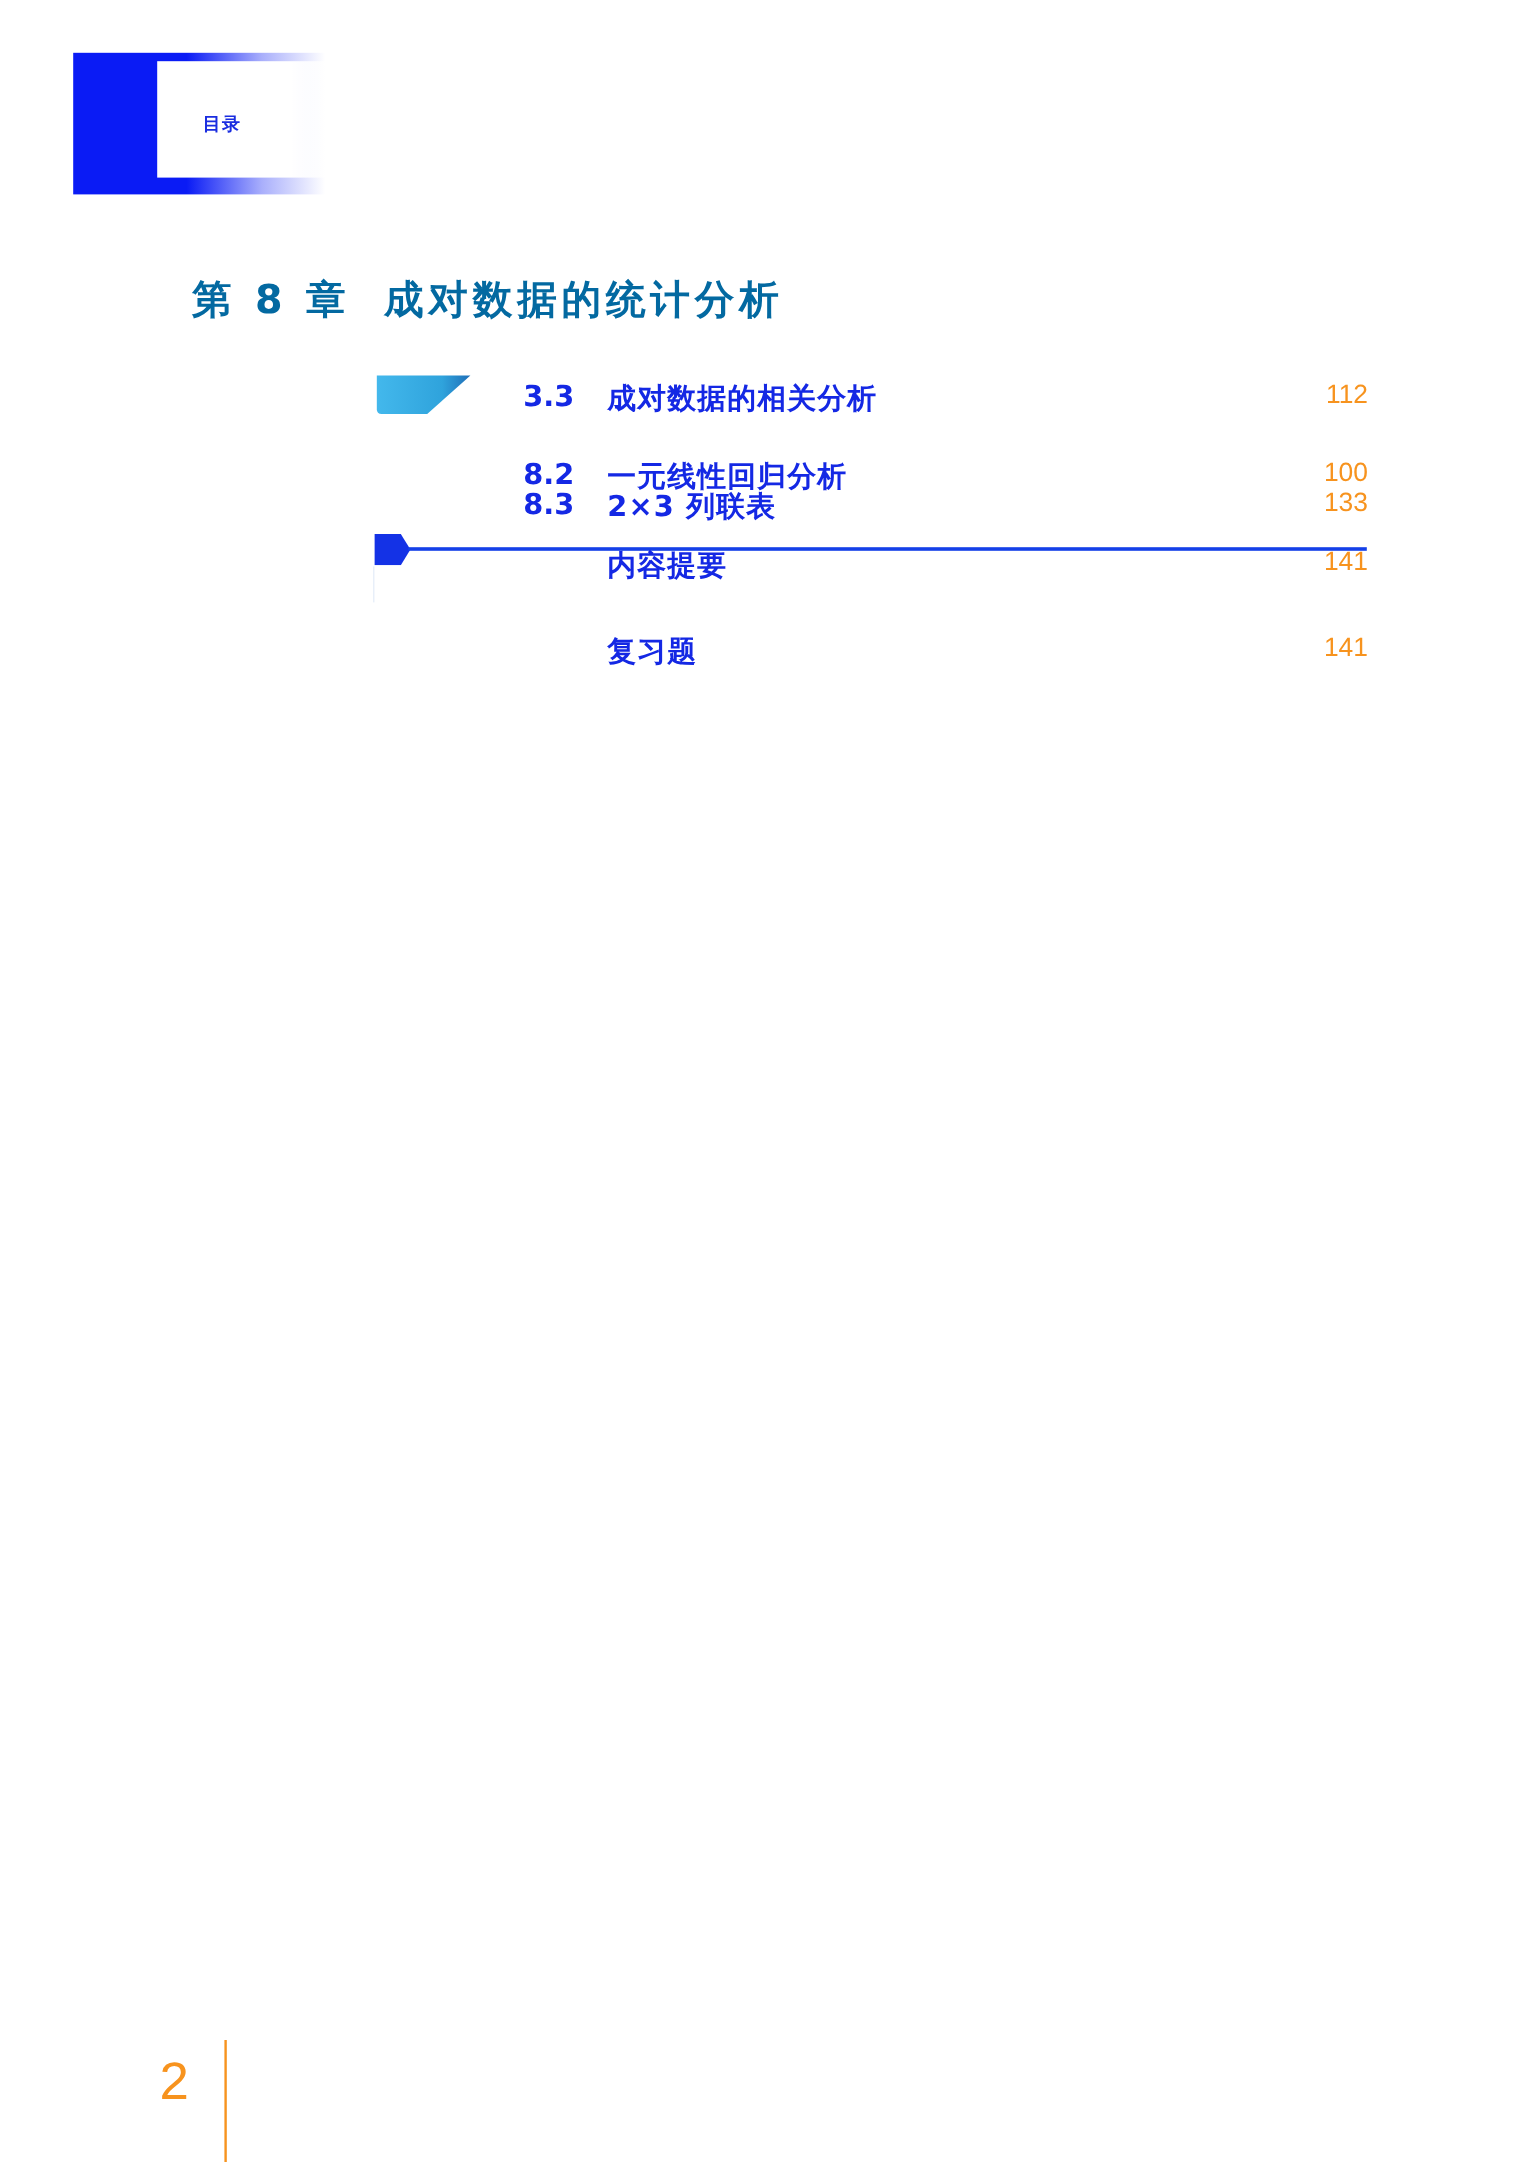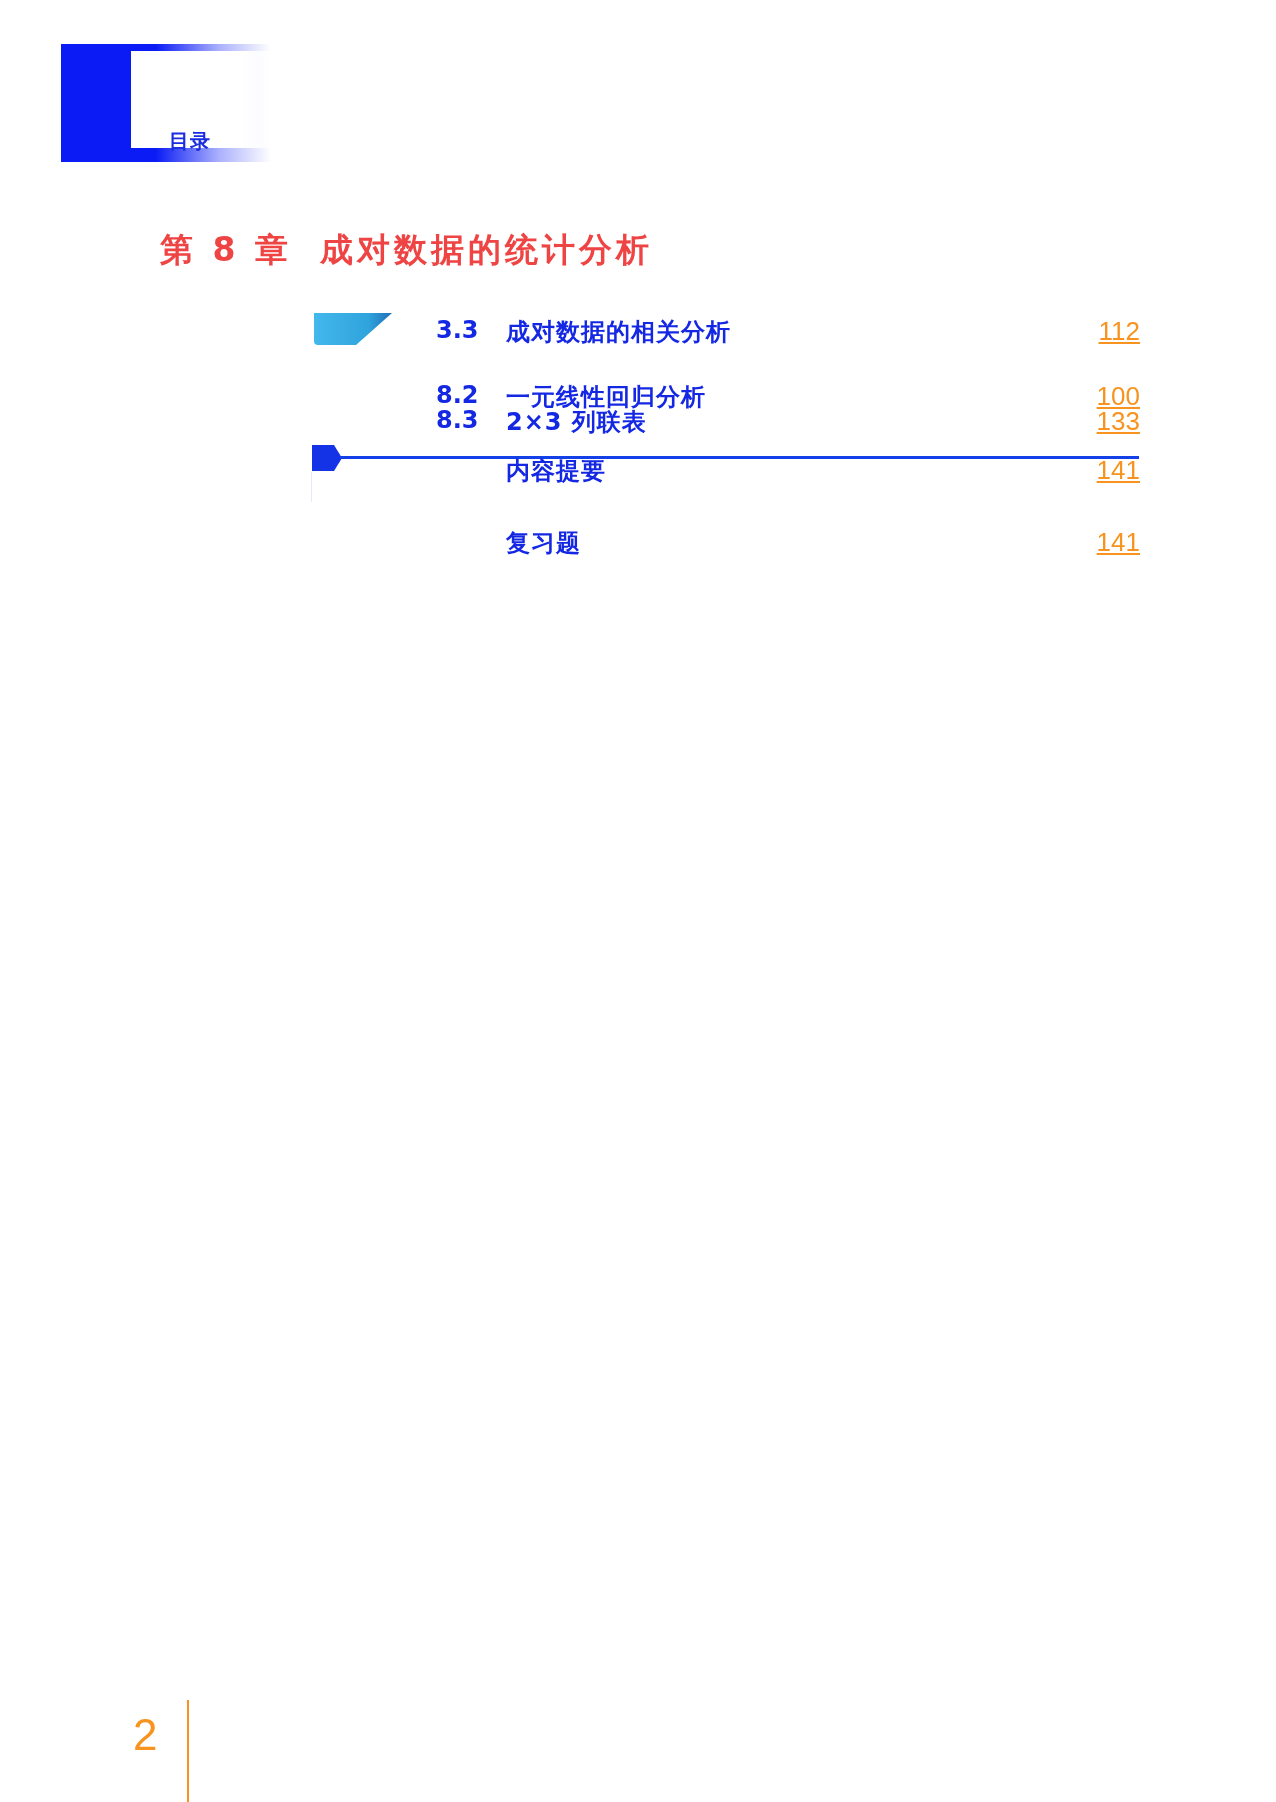--- a/index.html
+++ b/index.html
@@ -10,40 +10,40 @@
     .header-block {
       position: absolute; left: 61px; top: 44px; width: 210px; height: 118px;
       background: linear-gradient(to right, #0a1bf5 0%, #0a1bf5 45%, rgba(10,27,245,0.35) 75%, rgba(255,255,255,0) 100%);
     }
     .header-inner {
       position: absolute; left: 70px; top: 7px; width: 160px; height: 97px;
       background: linear-gradient(to right, #ffffff 0%, #ffffff 70%, rgba(255,255,255,0.6) 100%);
     }
     .header-label {
       position: absolute; left: 38px; top: 43px;
-      font-size: 20px; font-weight: bold; color: #1a2de0; letter-spacing: 1px; margin-top: 34px;
+      font-size: 15px; font-weight: bold; color: #1a2de0; letter-spacing: 1px;
     }
     .chapter-title {
       position: absolute; left: 160px; top: 228px;
-      font-size: 33px; font-weight: bold; color: #ef4444; letter-spacing: 4px;
+      font-size: 33px; font-weight: bold; color: #0369a1; letter-spacing: 4px;
       white-space: nowrap;
     }
     .chapter-title .num { margin-right: 28px; }
     .tri-icon {
       position: absolute; left: 312px; top: 311px; width: 80px; height: 36px;
     }
     .toc-row {
       position: absolute; left: 436px; width: 704px; height: 34px;
       font-size: 24px; font-weight: bold; color: #1428e4; white-space: nowrap;
     }
     .toc-row .sec-no { position: absolute; left: 0; top: 0; }
     .toc-row .sec-title { position: absolute; left: 70px; top: 0; letter-spacing: 1px; }
     .toc-row .page {
       position: absolute; right: 0; top: 0; font-weight: normal;
-      color: #f7931e; font-family: "Liberation Sans", sans-serif; font-size: 26px; text-decoration: underline;
+      color: #f7931e; font-family: "Liberation Sans", sans-serif; font-size: 22px;
     }
     .divider-tab {
       position: absolute; left: 312px; top: 445px; width: 30px; height: 26px;
     }
     .divider-line {
       position: absolute; left: 340px; top: 456px; width: 799px; height: 3px;
       background: #1440e8;
     }
     .divider-stub {
       position: absolute; left: 311px; top: 472px; width: 1px; height: 30px;

